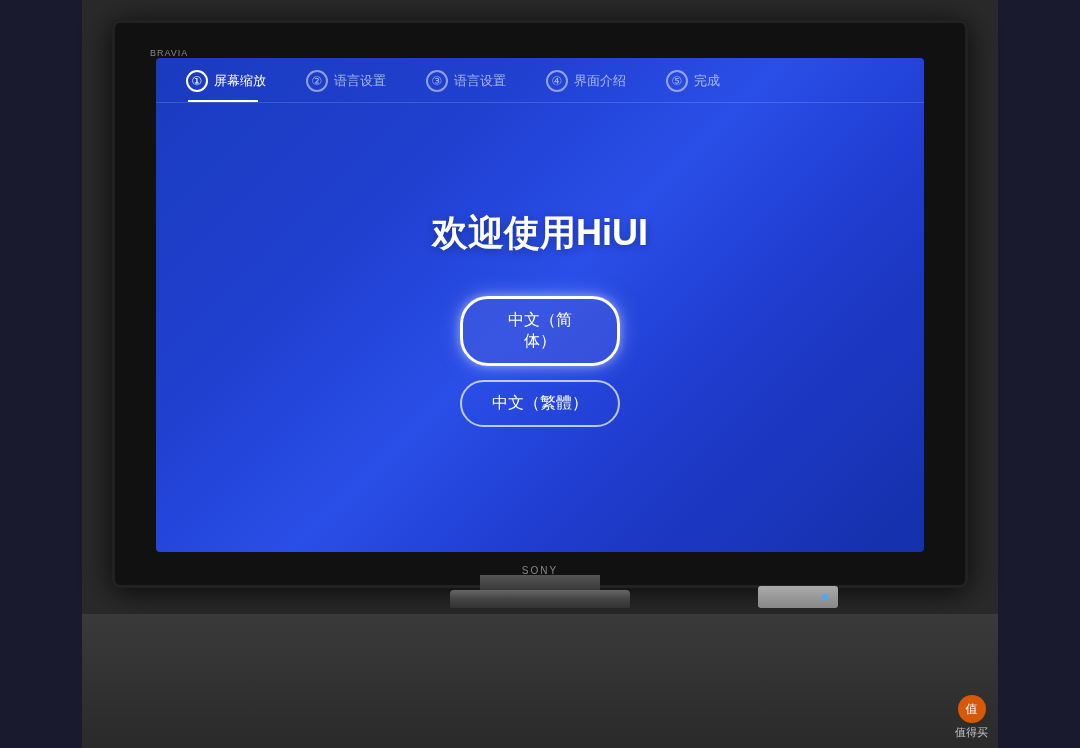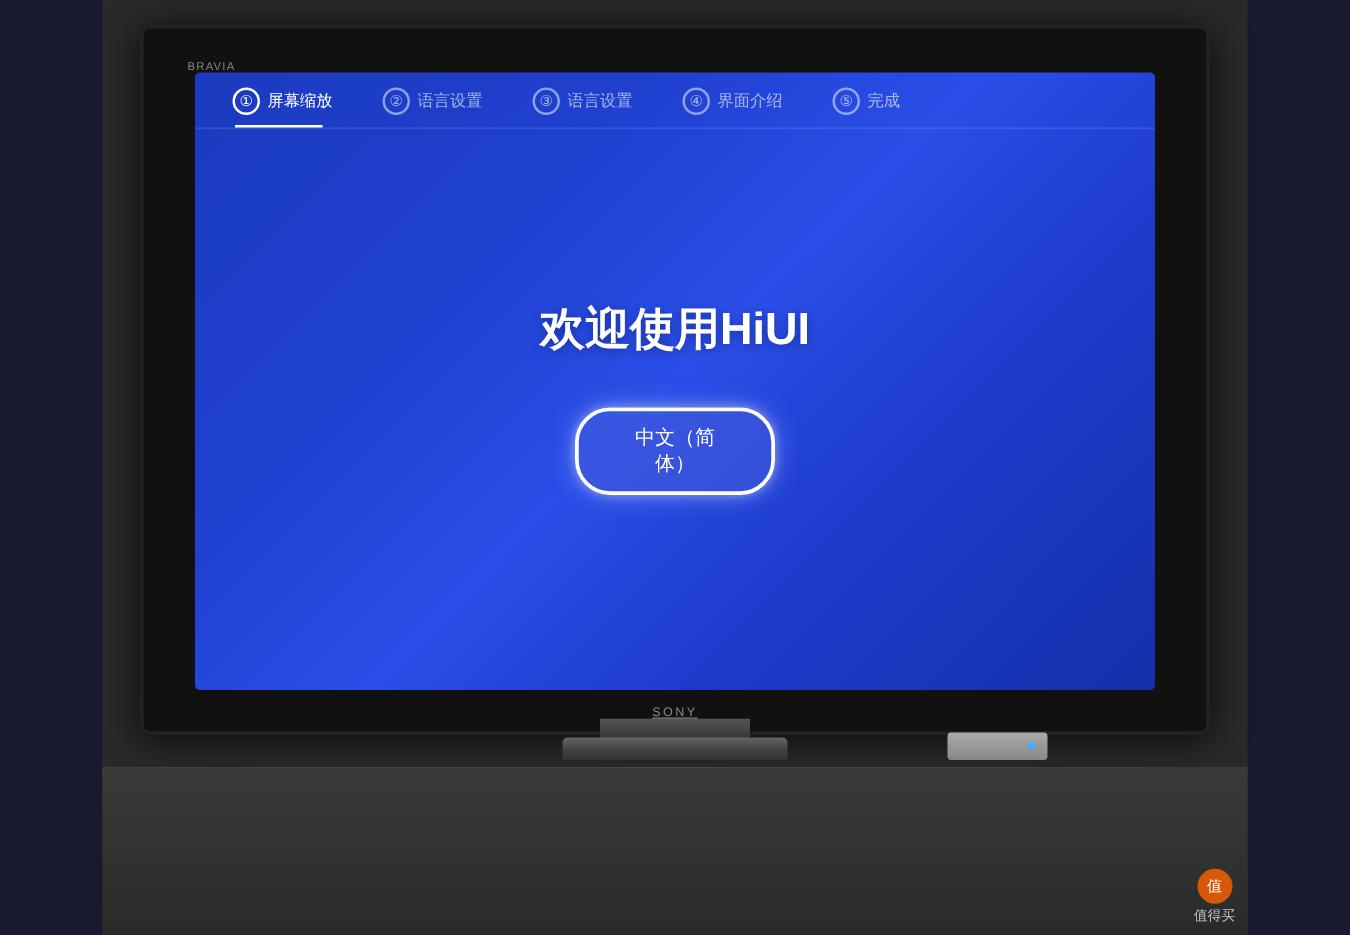--- a/index.html
+++ b/index.html
@@ -200,21 +200,20 @@
       display: flex;
       align-items: center;
       justify-content: center;
     }
 
     .tv-logo {
       color: #888;
       font-size: 10px;
       letter-spacing: 2px;
       font-family: Arial, sans-serif;
-      text-decoration: underline;
     }
 
     
     .tv-stand {
       position: absolute;
       bottom: 155px;
       left: 50%;
       transform: translateX(-50%);
       width: 120px;
       height: 18px;
@@ -335,20 +334,21 @@
       <div class="nav-underline-row">
         <div class="nav-underline"></div>
       </div>
       <div class="nav-divider"></div>
 
       <div class="screen-content">
         <h1 class="welcome-title">欢迎使用HiUI</h1>
 
         <div class="language-options">
           <button class="lang-btn selected">中文（简体）</button>
+          <button class="lang-btn">中文（繁體）</button>
         </div>
       </div>
     </div>
 
     <div class="tv-chin">
       <span class="tv-logo">SONY</span>
     </div>
   </div>
 
   <div class="tv-stand"></div>

